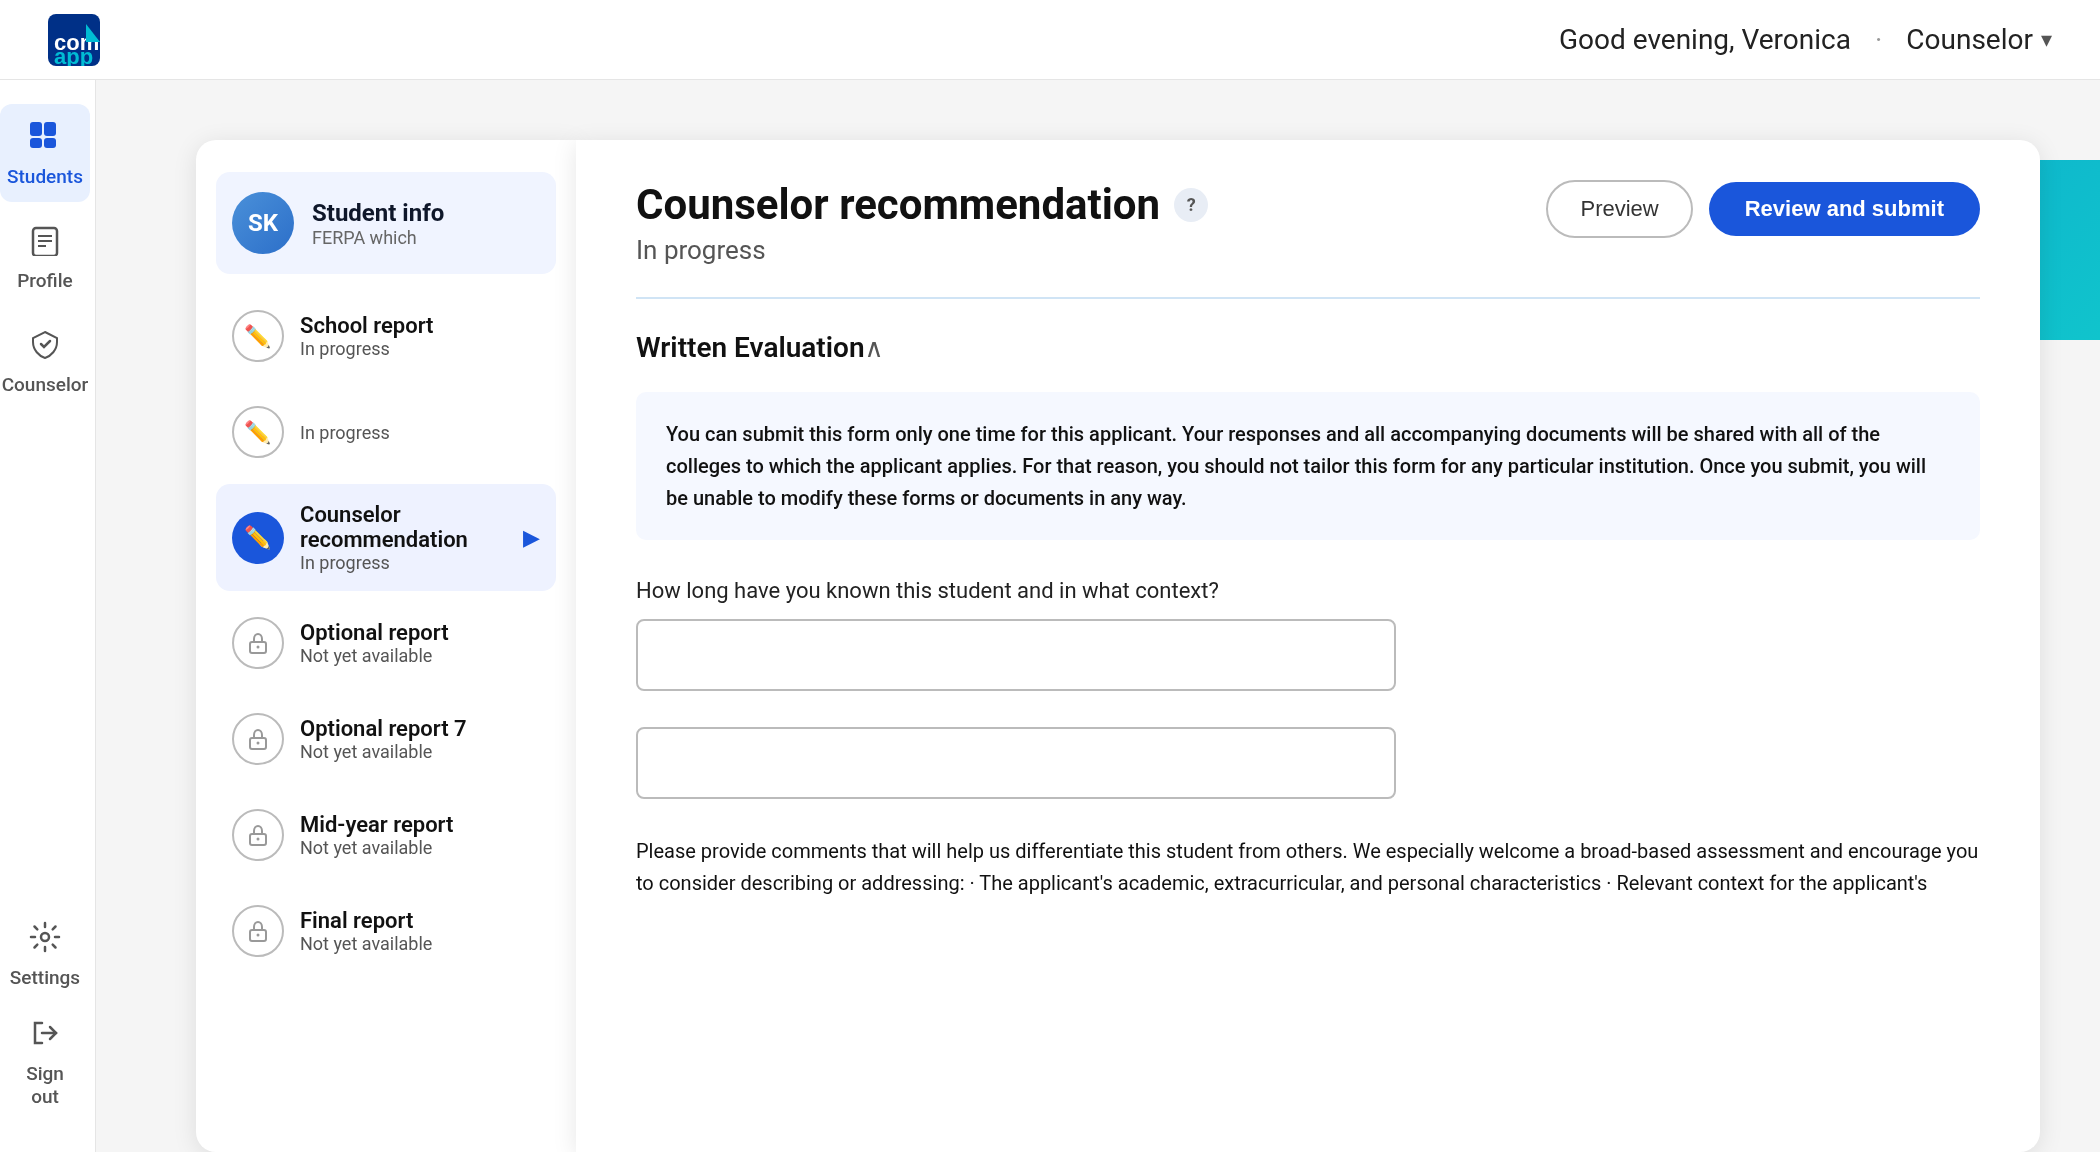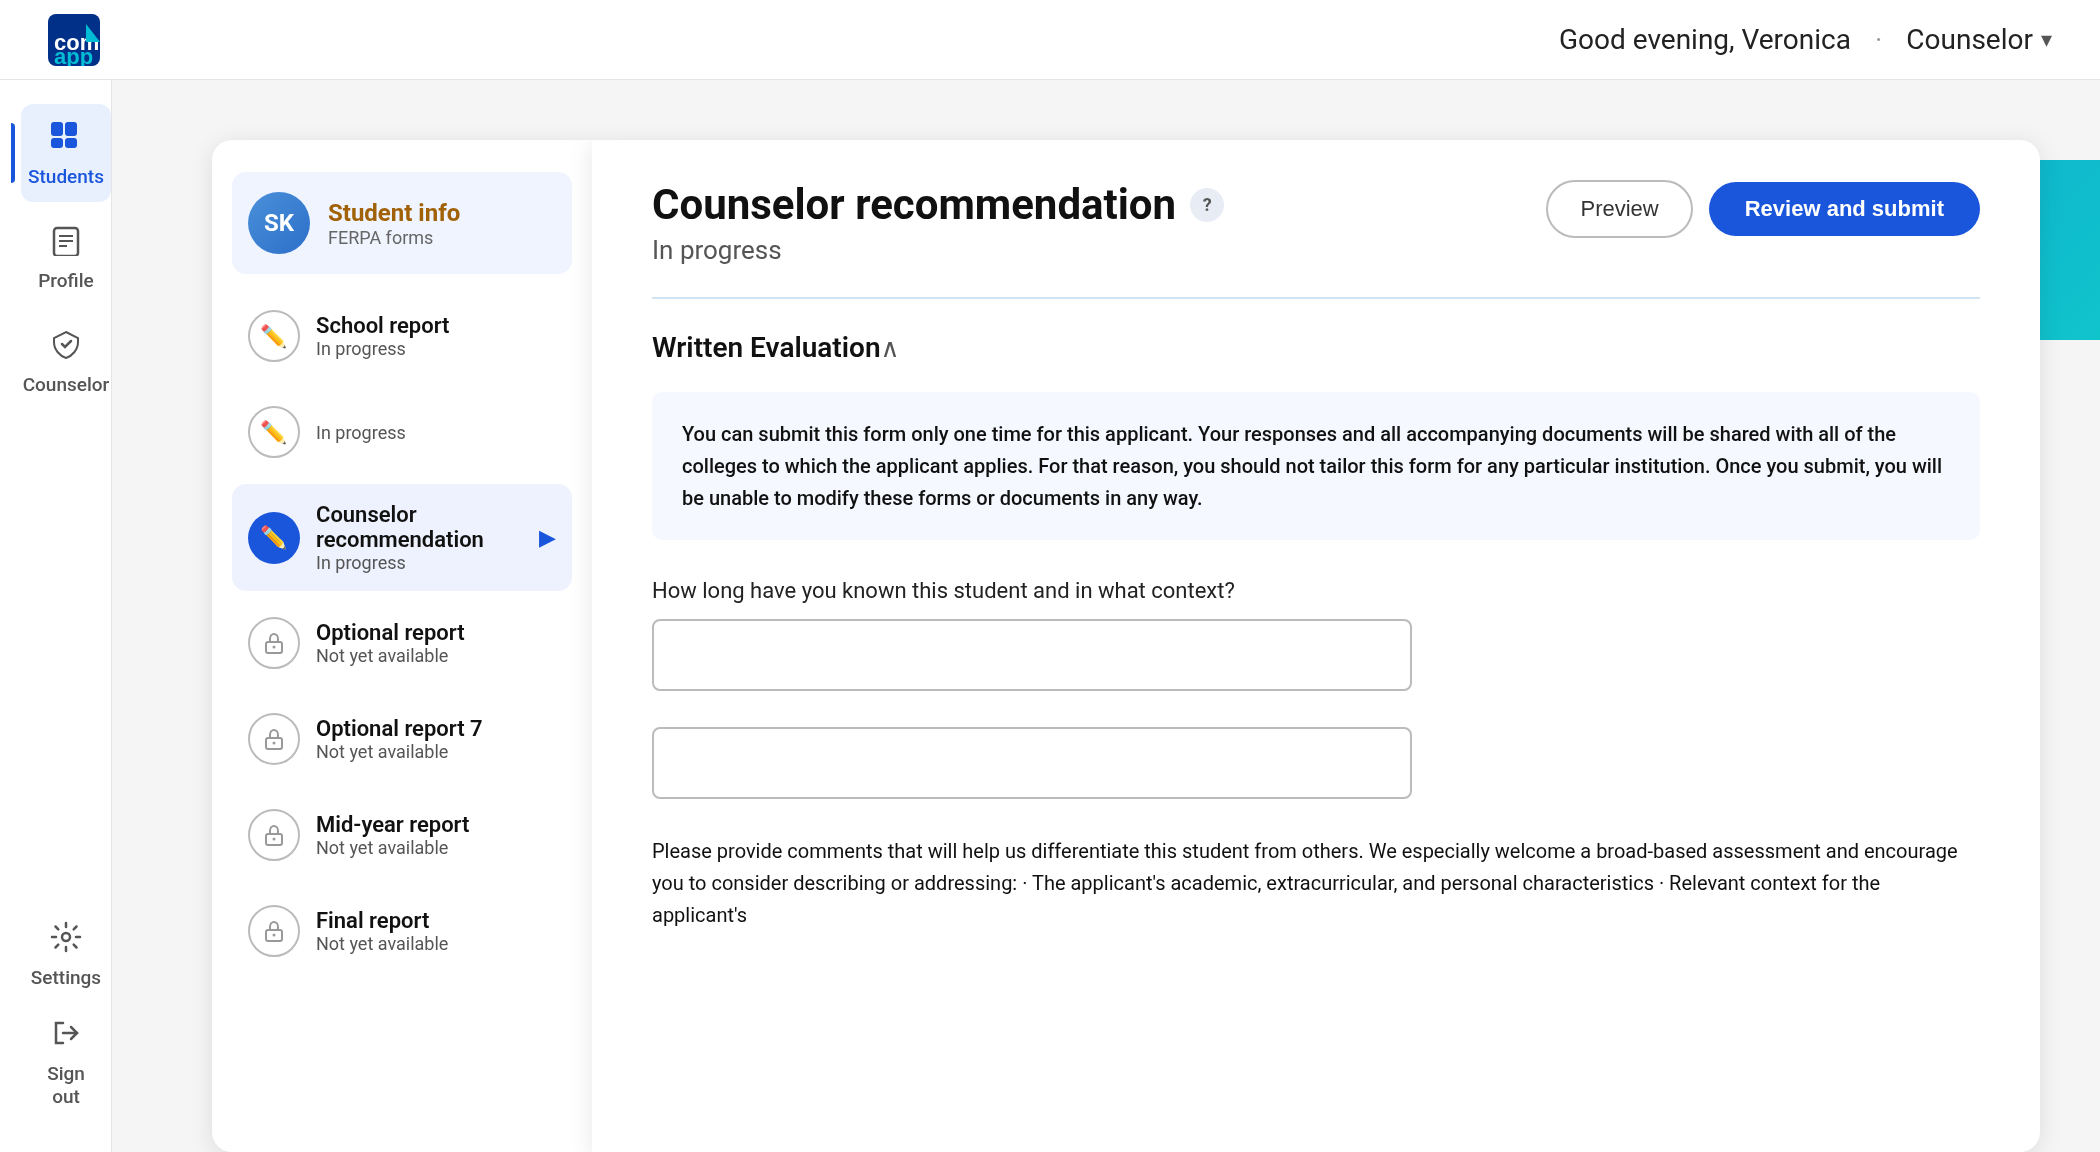--- a/index.html
+++ b/index.html
@@ -24,31 +24,30 @@
     .greeting { font-size: 28px; color: #222; font-weight: 400; }
     .dot-sep { color: #999; font-size: 28px; margin: 0 8px; }
     .counselor-dropdown { display: flex; align-items: center; gap: 8px; font-size: 28px; color: #222; cursor: pointer; }
     .chevron-down { font-size: 22px; color: #555; }
 
     
     .app-layout { display: flex; height: calc(1152px - 80px); }
 
     
     .sidebar {
-      width: 112px;
+      width: 96px;
       background: #fff;
       border-right: 1px solid #e5e5e5;
       display: flex;
       flex-direction: column;
-      align-items: flex-end;
+      align-items: flex-start;
       padding-top: 24px;
       gap: 8px;
       position: relative;
       z-index: 5;
-      padding-left: 6px;
     }
     .sidebar-item {
       display: flex;
       flex-direction: column;
       align-items: center;
       gap: 6px;
       padding: 14px 10px;
       border-radius: 12px;
       cursor: pointer;
       width: 90px;
@@ -128,21 +127,21 @@
     }
     .avatar-circle {
       width: 62px; height: 62px;
       border-radius: 50%;
       background: linear-gradient(135deg, #4a90d9, #2c6fc9);
       display: flex; align-items: center; justify-content: center;
       color: #fff; font-size: 24px; font-weight: 700;
       flex-shrink: 0;
     }
     .student-info-text {}
-    .student-info-name { font-size: 24px; font-weight: 700; color: #a16207; }
+    .student-info-name { font-size: 24px; font-weight: 700; color: #0f172a; }
     .student-info-sub { font-size: 18px; color: #666; }
 
     .nav-item {
       display: flex;
       align-items: center;
       gap: 16px;
       padding: 18px 16px;
       border-radius: 14px;
       cursor: pointer;
       transition: background 0.15s;
@@ -340,21 +339,21 @@
     <div class="card-container">
 
       <div class="left-panel">
 
         <div class="student-info-card">
           <div class="avatar-circle">
             <span>SK</span>
           </div>
           <div class="student-info-text">
             <div class="student-info-name">Student info</div>
-            <div class="student-info-sub">FERPA forms</div>
+            <div class="student-info-sub">FERPA which</div>
           </div>
         </div>
 
         <div class="nav-item">
           <div class="nav-item-icon outlined">✏️</div>
           <div class="nav-item-text">
             <div class="nav-item-title">School report</div>
             <div class="nav-item-status">In progress</div>
           </div>
         </div>

